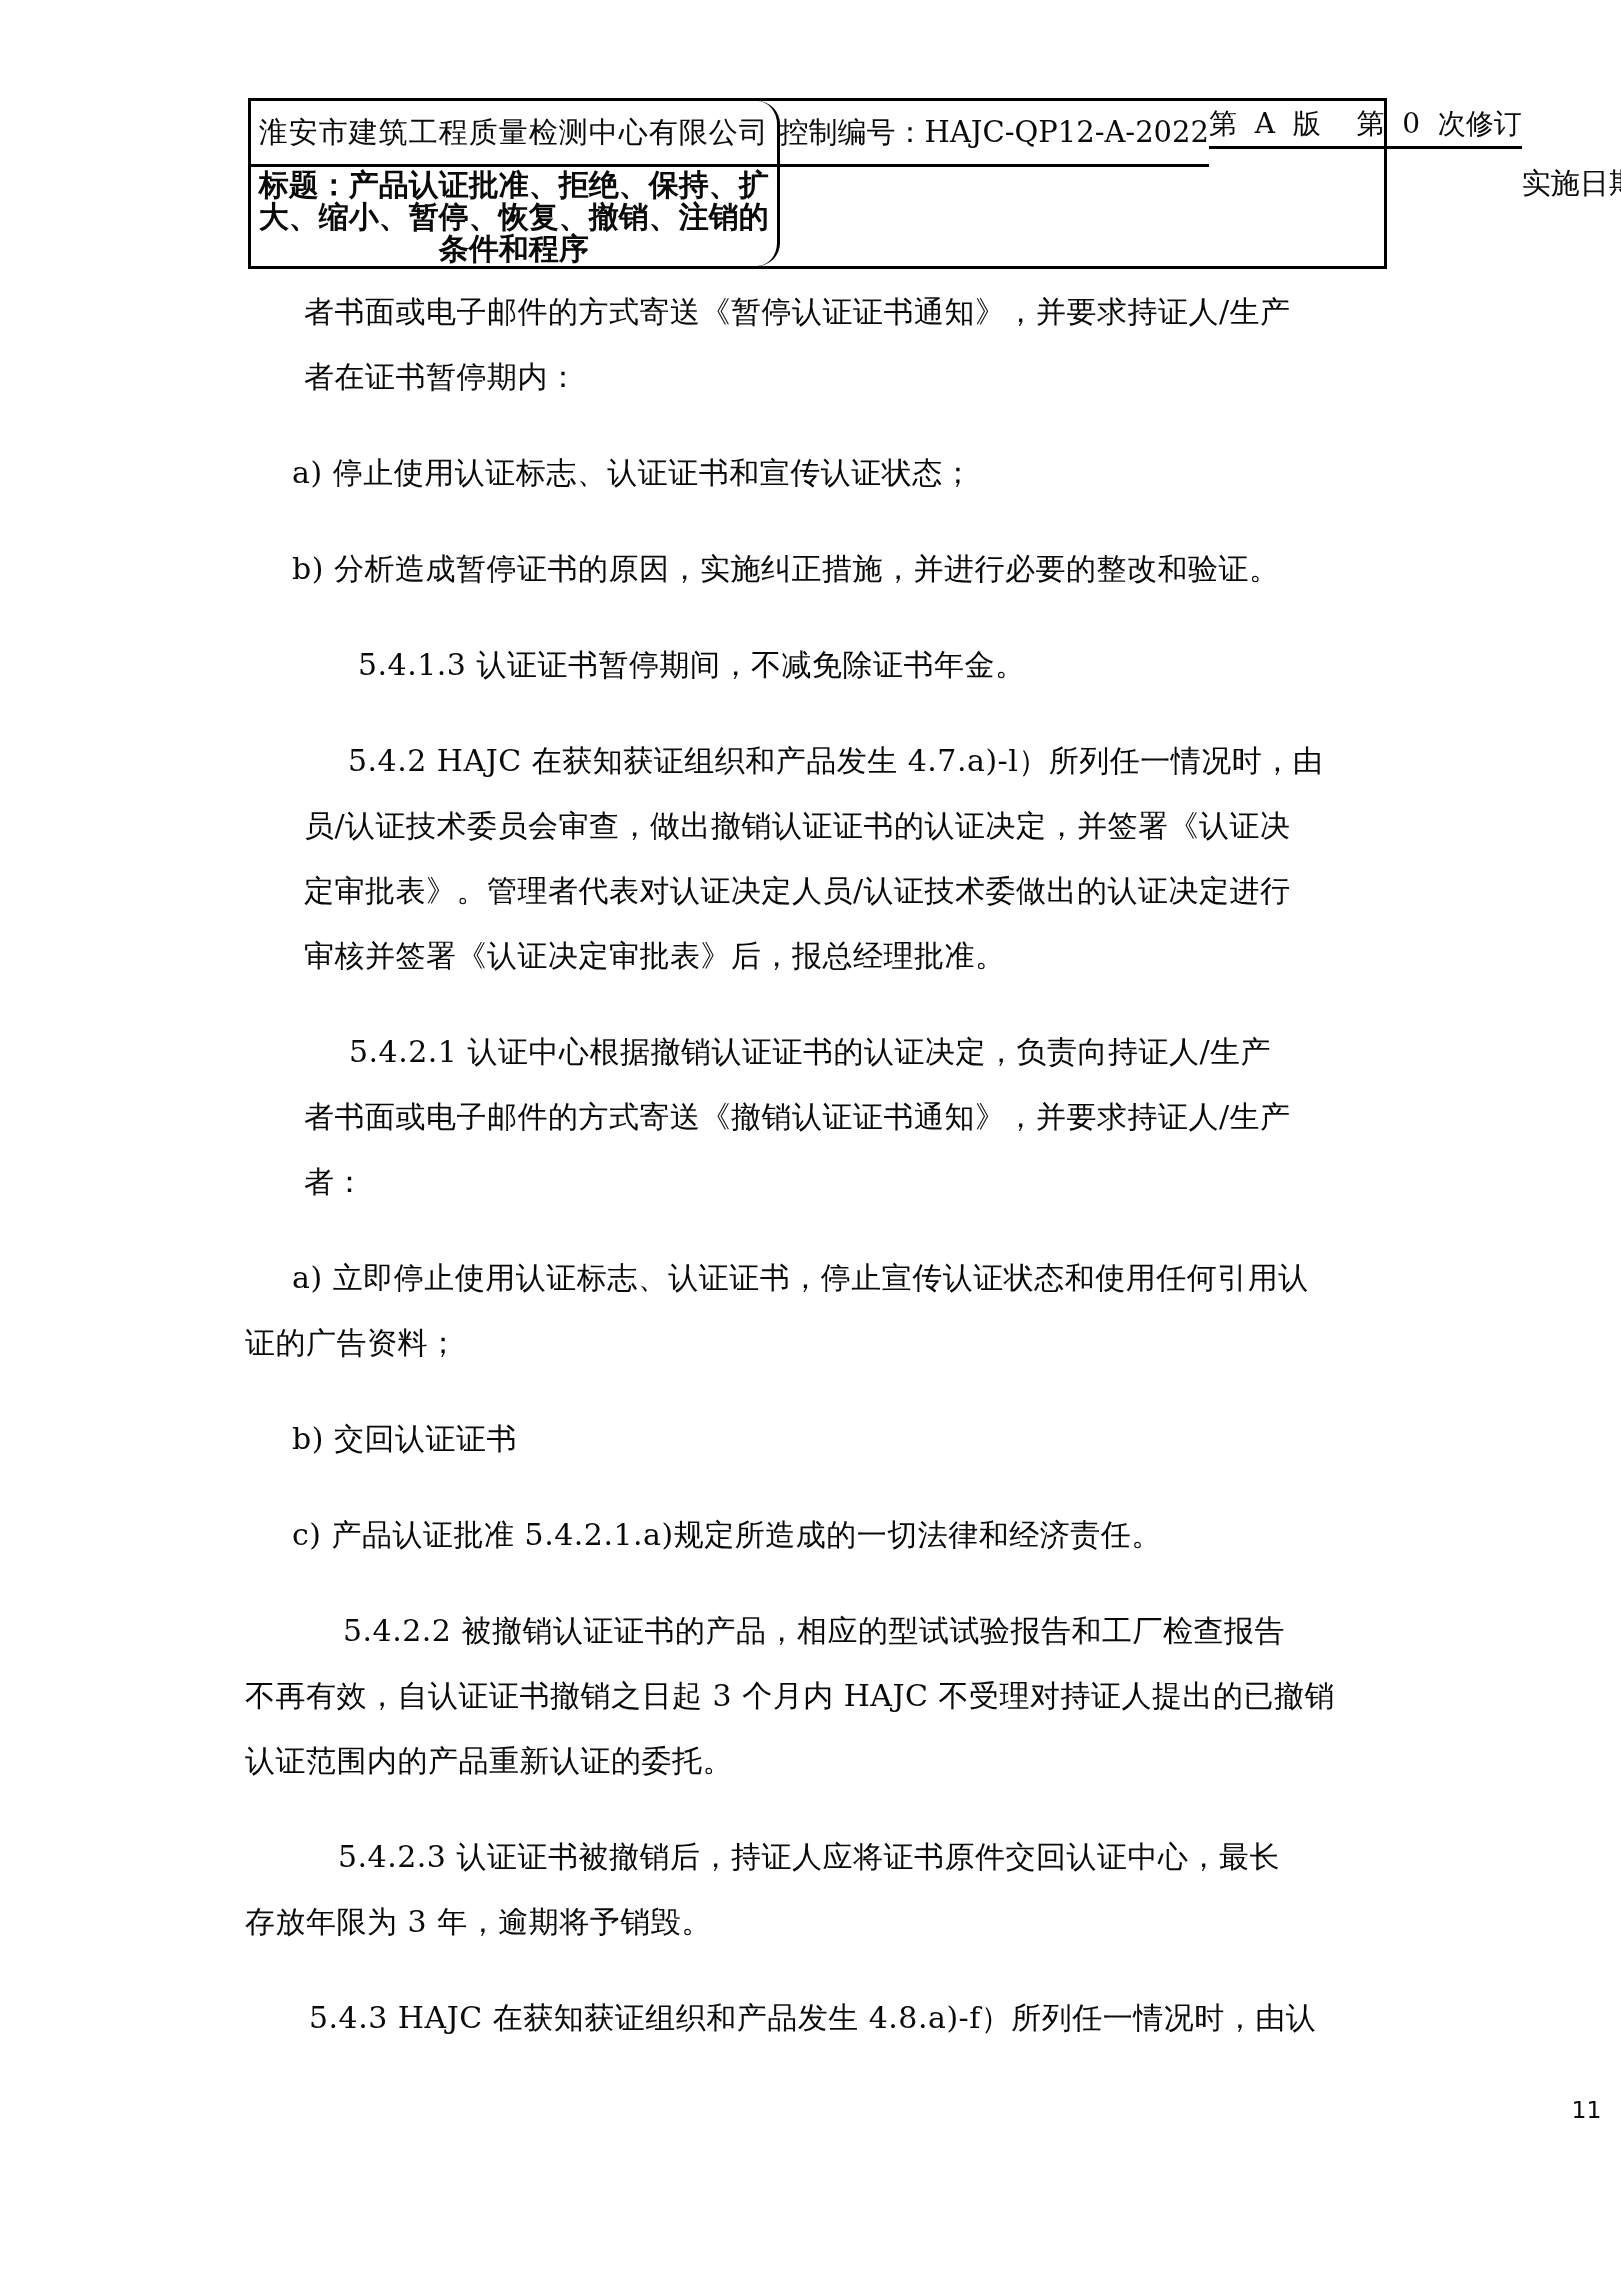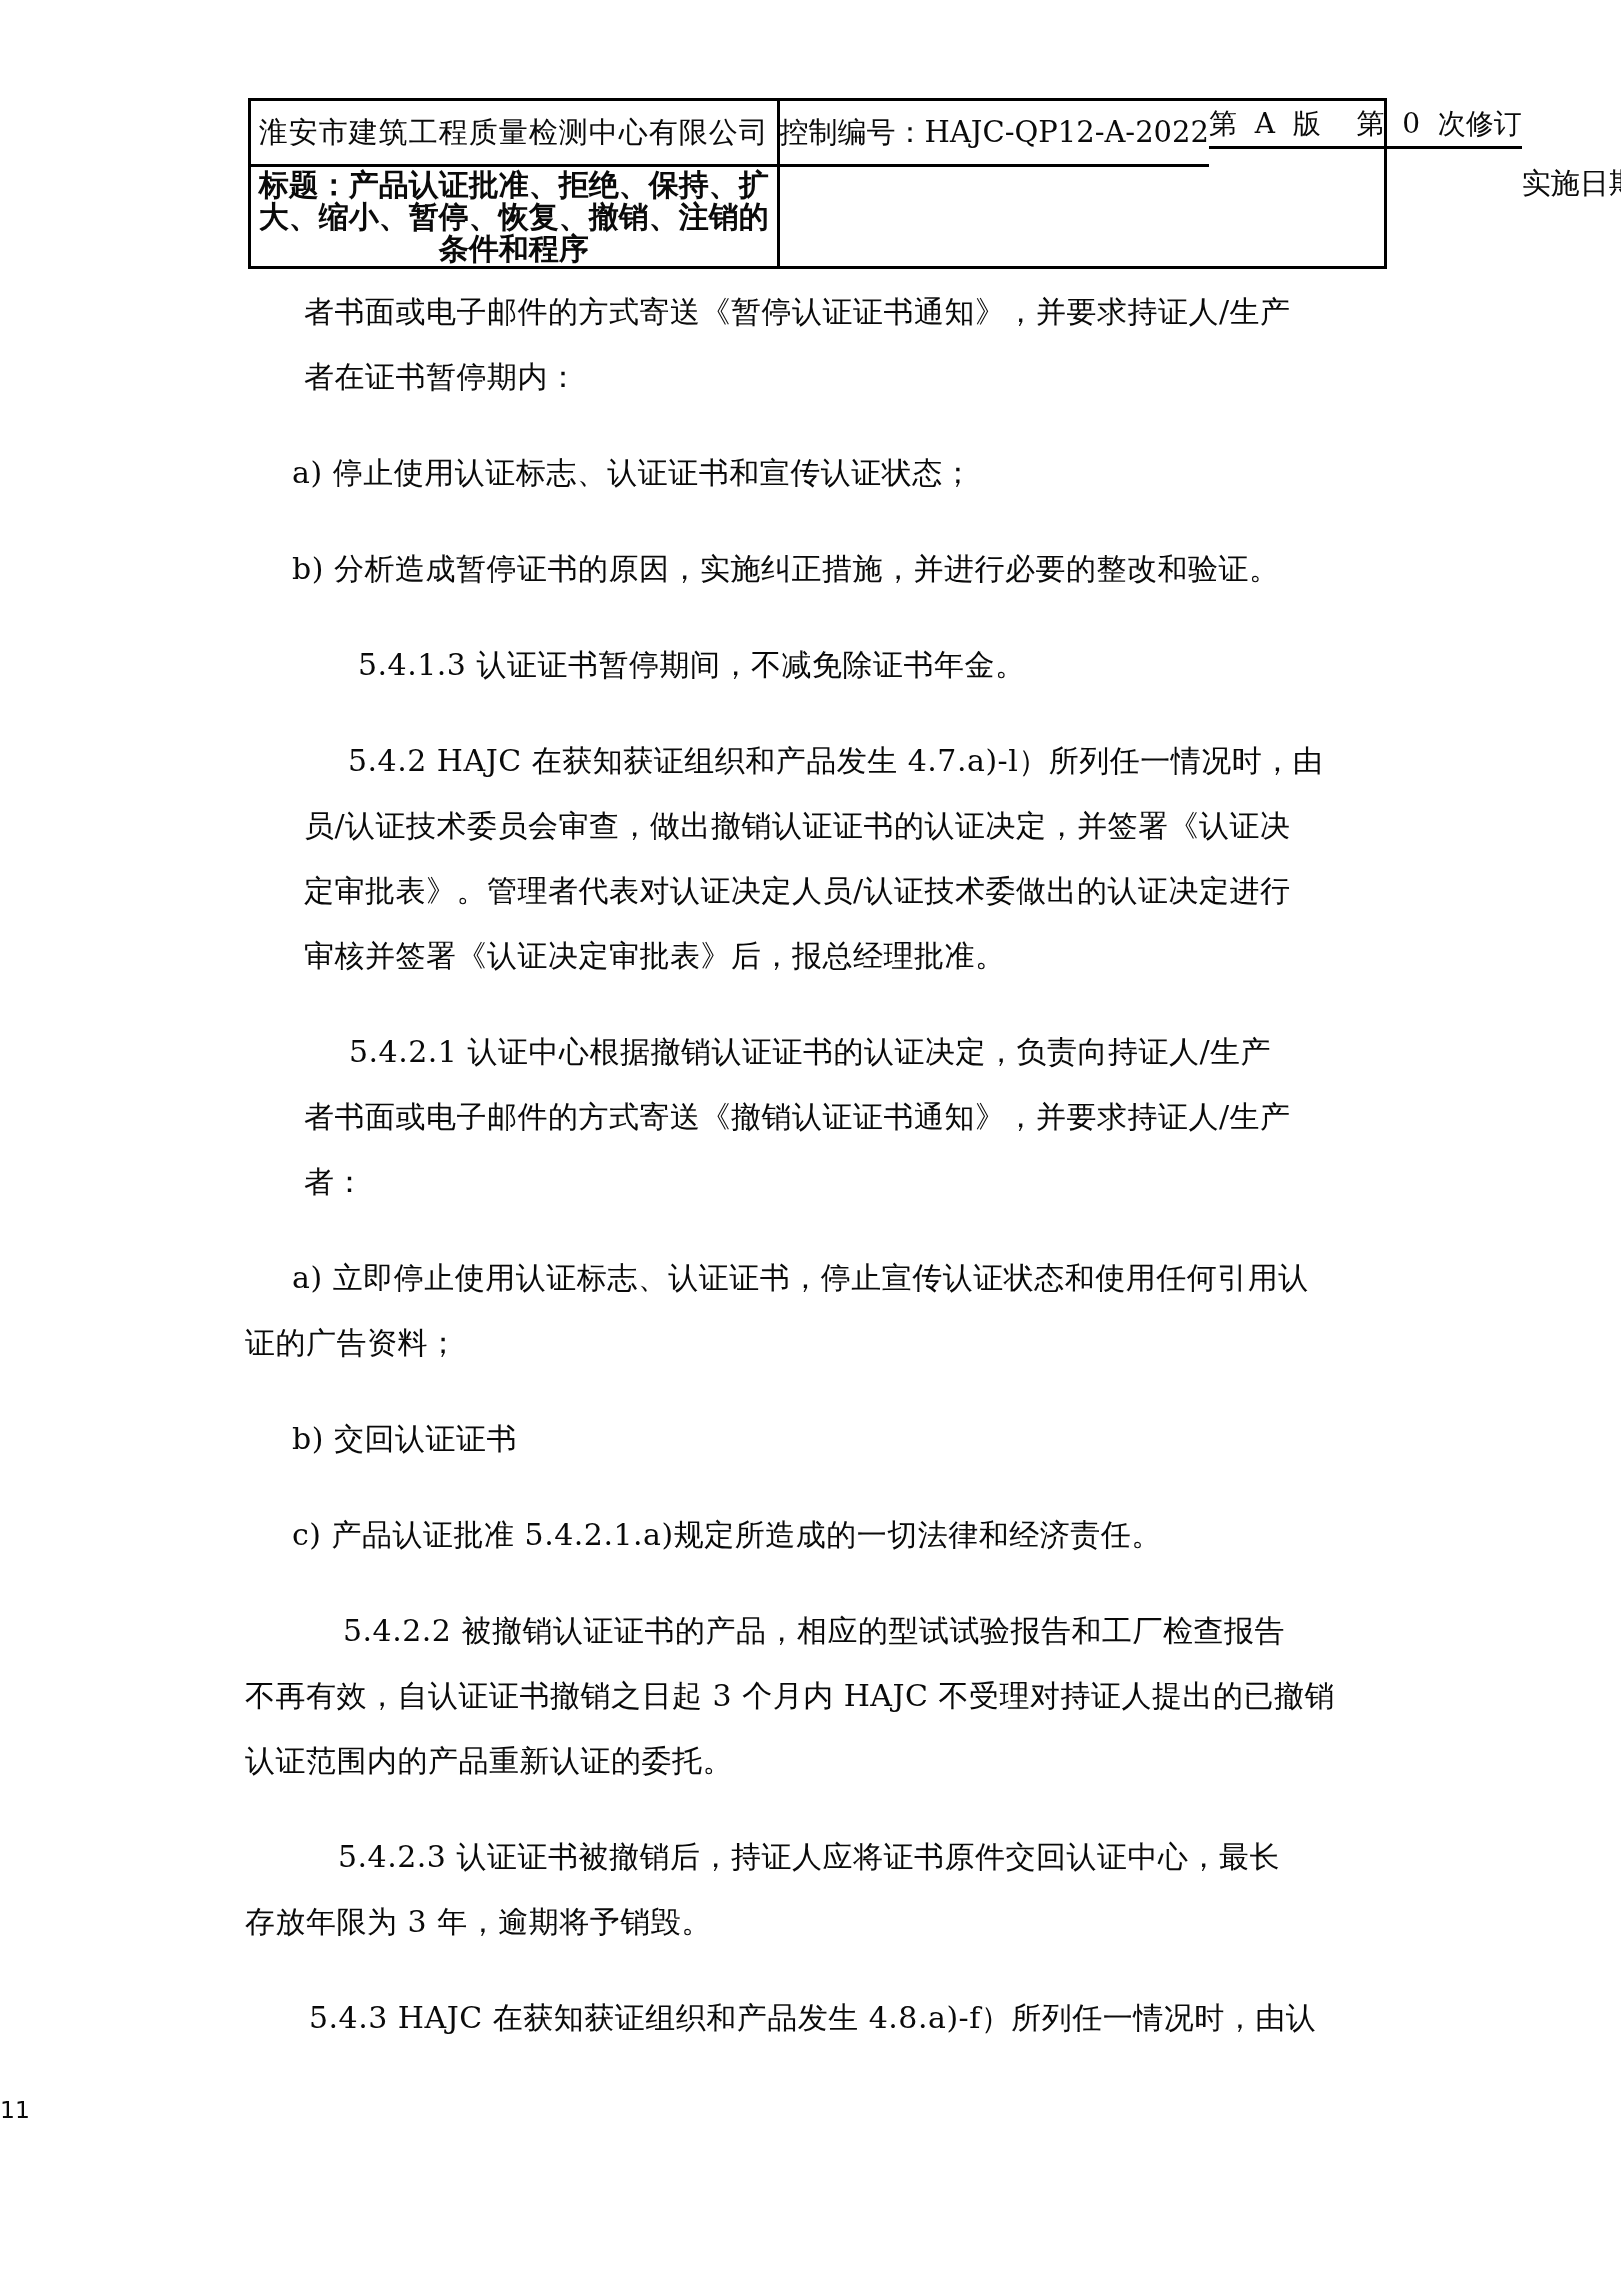--- a/index.html
+++ b/index.html
@@ -11,21 +11,21 @@
     font-family:"DejaVu Serif", serif;
     overflow:hidden;
   }
   
   .ht{
     position:absolute;left:248px;top:98px;width:1133px;height:165px;
     border:3.9px solid #000;
     display:flex;
     box-sizing:content-box;
   }
-  .ht-left{width:584px;border-right:3.9px solid #000;display:flex;flex-direction:column;}
+  .ht-left{width:584px;border-right:3.9px solid #000;display:flex;flex-direction:column;border-radius:23px;}
   .ht-right{flex:1;display:flex;flex-direction:row;}
   .company{
     height:63px;border-bottom:3.9px solid #000;
     display:flex;align-items:center;justify-content:center;
     font-size:29px;letter-spacing:1px;white-space:nowrap;
   }
   .title-cell{
     flex:1;
     font-family:"DejaVu Sans", sans-serif;
     font-weight:bold;
@@ -57,21 +57,21 @@
   }
   .bline{
     line-height:65px;
     white-space:nowrap;
     letter-spacing:0.5px;
   }
   .bline.para{margin-top:31px;}
   
   .page-num{
     position:absolute;left:0;right:19.6px;top:2096px;
-    text-align:left;
+    text-align:right;
     font-size:23.5px;
     font-family:"DejaVu Sans", sans-serif;
   }
 </style>
 </head>
 <body>
 
 <div class="page">
 
   <div class="ht">

